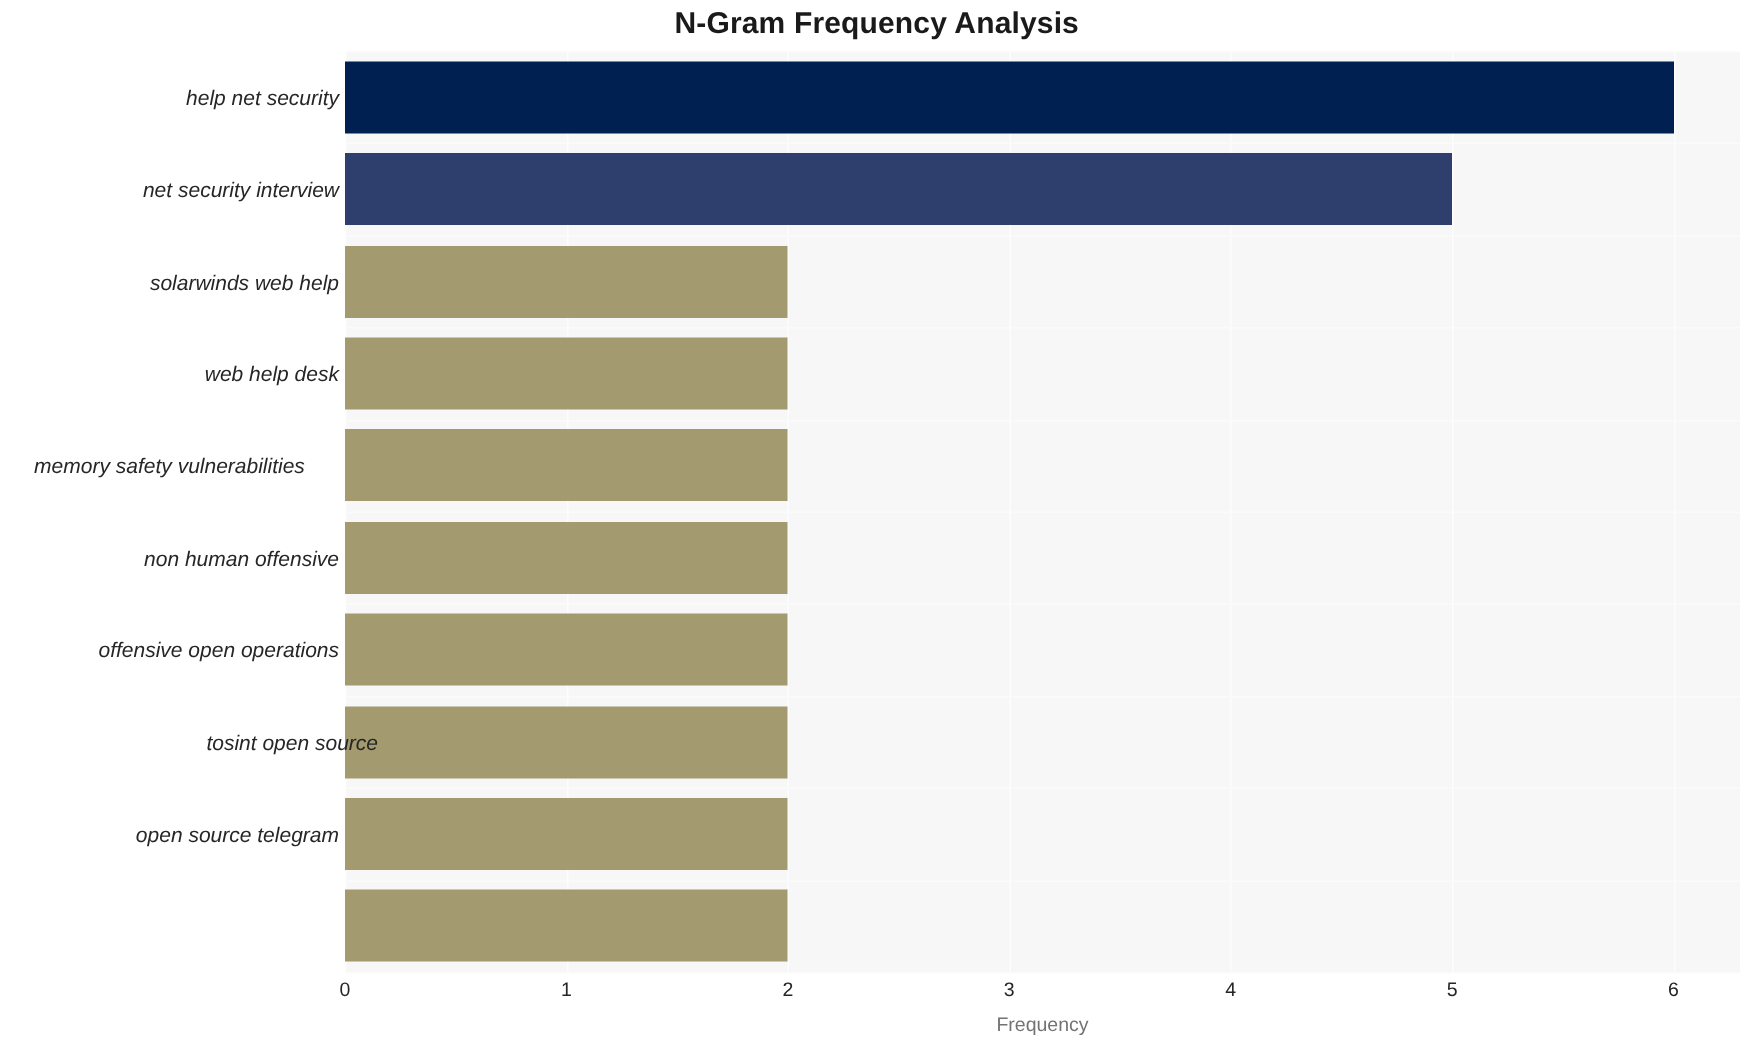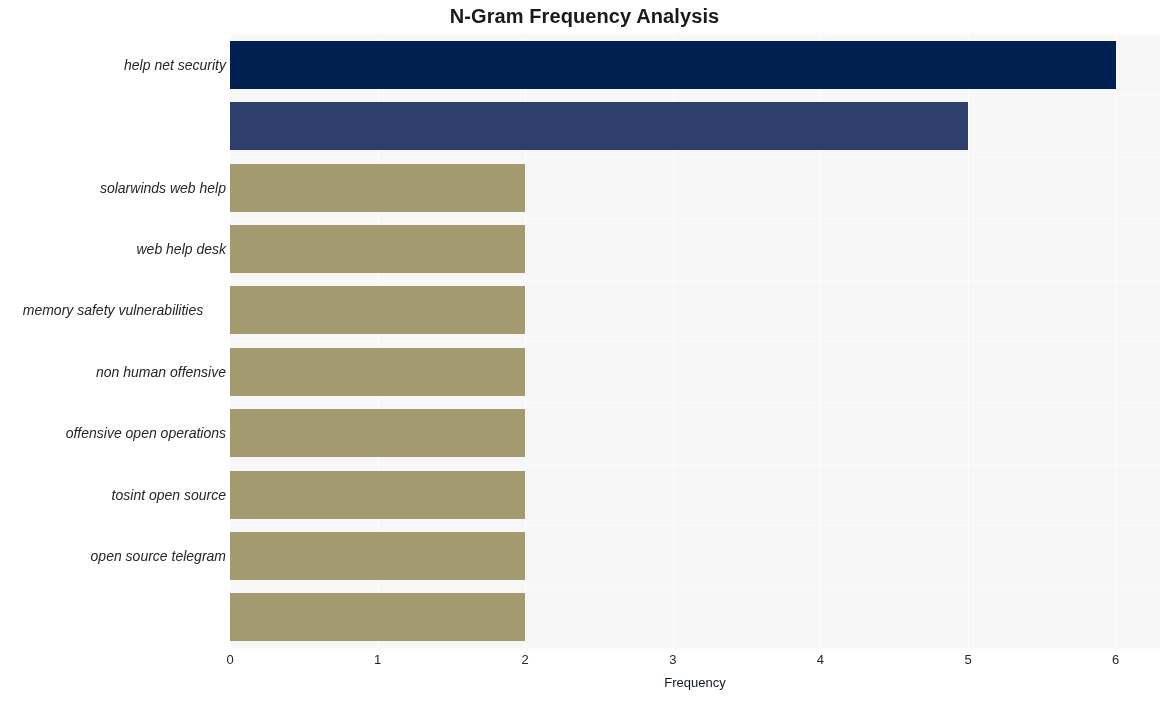--- a/index.html
+++ b/index.html
@@ -87,21 +87,21 @@
     font-size: 13px;
     color: #262626;
   }
   #xaxis-title {
     position: absolute;
     left: 230px;
     top: 675px;
     width: 930px;
     text-align: center;
     font-size: 13px;
-    color: #0f172a;
+    color: #737373;
   }
 </style>
 </head>
 <body>
 
 <div id="figure" style="background: rgb(255, 255, 255);">
 
   <div id="chart-title">N-Gram Frequency Analysis</div>
 
   <div id="plot-area" style="background: rgb(247, 247, 247);">
@@ -136,26 +136,27 @@
         <div class="bar" title="non human identities: 2" style="top: 313.7px; width: 295.238px; background: rgb(164, 154, 112);"></div>
         <div class="bar" title="offensive cyber operations: 2" style="top: 375.1px; width: 295.238px; background: rgb(164, 154, 112);"></div>
         <div class="bar" title="tosint open source: 2" style="top: 436.5px; width: 295.238px; background: rgb(164, 154, 112);"></div>
         <div class="bar" title="open source telegram: 2" style="top: 497.9px; width: 295.238px; background: rgb(164, 154, 112);"></div>
         <div class="bar" title="source telegram osint: 2" style="top: 559.3px; width: 295.238px; background: rgb(164, 154, 112);"></div>
       </div>
   </div>
 
   <div id="ylabels-layer">
       <div class="ylabel-row" style="top: 64.7px;">help net security</div>
+      <div class="ylabel-row" style="top: 126.1px;">net security interview</div>
       <div class="ylabel-row" style="top: 187.5px;">solarwinds web help</div>
       <div class="ylabel-row" style="top: 248.9px;">web help desk</div>
       <div class="ylabel-row" style="top: 310.3px; text-align: center;">memory safety vulnerabilities</div>
       <div class="ylabel-row" style="top: 371.7px;">non human offensive</div>
       <div class="ylabel-row" style="top: 433.1px;">offensive open operations</div>
-      <div class="ylabel-row" style="top: 494.5px;">tosint open source</div>
+      <div class="ylabel-row" style="top: 494.5px; margin-left: 26px;">tosint open source</div>
       <div class="ylabel-row" style="top: 555.9px;">open source telegram</div>
     </div>
   <div id="xticks-layer">
       <div class="xtick" style="left: 230px;">0</div>
       <div class="xtick" style="left: 377.619px;">1</div>
       <div class="xtick" style="left: 525.238px;">2</div>
       <div class="xtick" style="left: 672.857px;">3</div>
       <div class="xtick" style="left: 820.476px;">4</div>
       <div class="xtick" style="left: 968.095px;">5</div>
       <div class="xtick" style="left: 1115.71px;">6</div>

